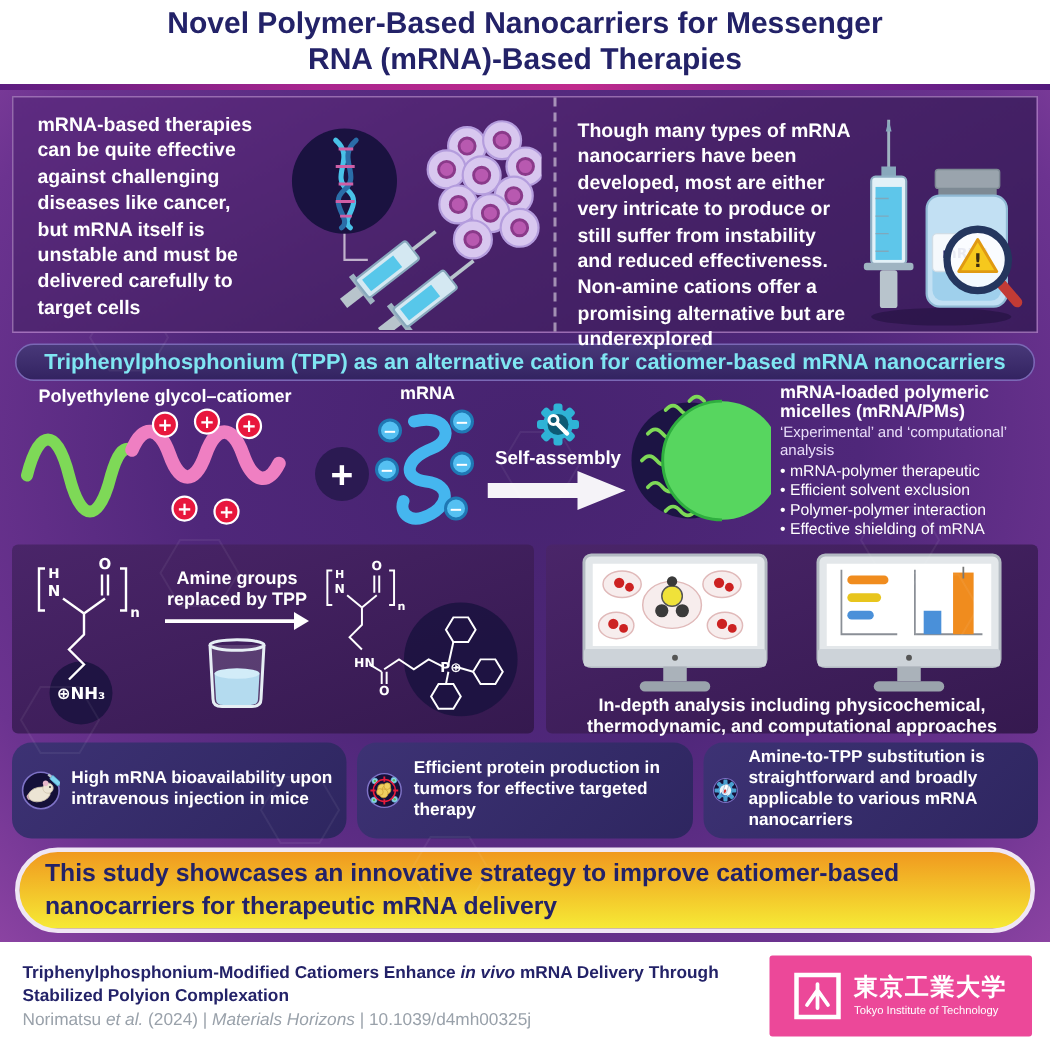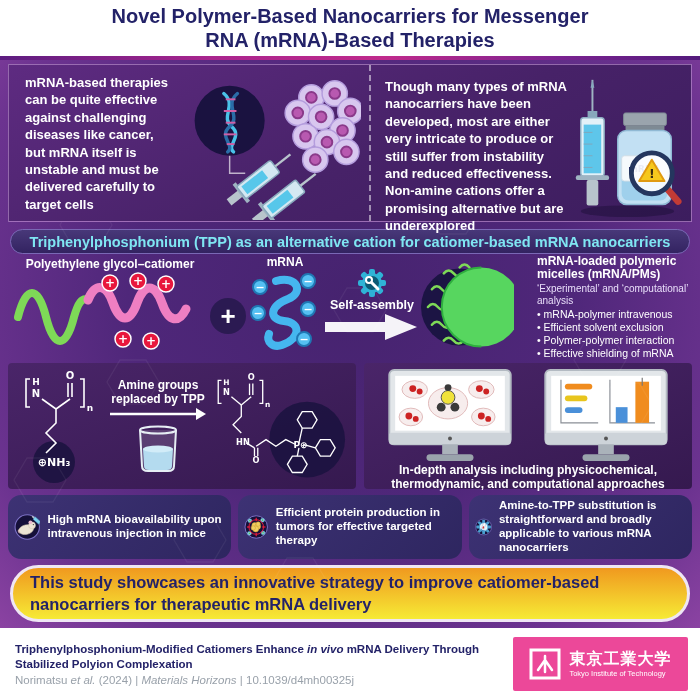--- a/index.html
+++ b/index.html
@@ -32,21 +32,21 @@
 
   
   .assembly { position:relative; display:flex; align-items:center; height:106px; padding:0 2px; }
   .blocklabel { color:#fff; font-weight:bold; font-size:12px; text-align:center; }
   .poly-block { width:200px; }
   .plus-circle { width:36px; height:36px; border-radius:50%; background:#2b1a52; color:#fff;
     display:flex; align-items:center; justify-content:center; font-size:26px; font-weight:bold; margin:18px 0 0 0; }
   .mrna-block { width:78px; }
   .sa-block { width:96px; display:flex; flex-direction:column; align-items:center; margin-top:-4px; }
   .sa-block .blocklabel { font-size:12.5px; }
-  .micelle-info { flex:1; color:#fff; padding-left:23px; }
+  .micelle-info { flex:1; color:#fff; padding-left:6px; }
   .mi-title { font-size:12px; font-weight:bold; line-height:1.15; }
   .mi-sub { font-size:10px; line-height:1.2; margin-top:1px; color:#e9defa; }
   .mi-bullets { list-style:none; margin-top:1px; }
   .mi-bullets li { font-size:10.5px; line-height:1.22; }
   .mi-bullets li::before { content:"• "; }
 
   
   .panels-row { display:flex; gap:8px; margin-top:3px; height:126px; }
   .panel { background:linear-gradient(160deg,#4a2569,#35194f); border-radius:4px; }
   .chem-panel { width:348px; display:flex; align-items:center; justify-content:space-between; padding:4px 6px; }
@@ -294,21 +294,21 @@
         <circle cx="44" cy="48" r="22" fill="#f06eb7"></circle>
         <path d="M36,38 C50,34 52,46 42,48 C32,50 34,60 48,58" fill="none" stroke="#4db8f0" stroke-width="5" stroke-linecap="round"></path>
         <circle cx="62" cy="48" r="40" fill="#57d65f"></circle>
         <path d="M62,8 A40,40 0 0 0 62,88" fill="none" stroke="#2fae3f" stroke-width="2"></path>
       </svg>
 
       <div class="micelle-info">
         <div class="mi-title">mRNA-loaded polymeric micelles (mRNA/PMs)</div>
         <div class="mi-sub">‘Experimental’ and ‘computational’ analysis</div>
         <ul class="mi-bullets">
-          <li>mRNA-polymer intravenous</li>
+          <li>mRNA-polymer therapeutic</li>
           <li>Efficient solvent exclusion</li>
           <li>Polymer-polymer interaction</li>
           <li>Effective shielding of mRNA</li>
         </ul>
       </div>
     </div>
 
     <div class="panels-row">
 
       <div class="panel chem-panel">

